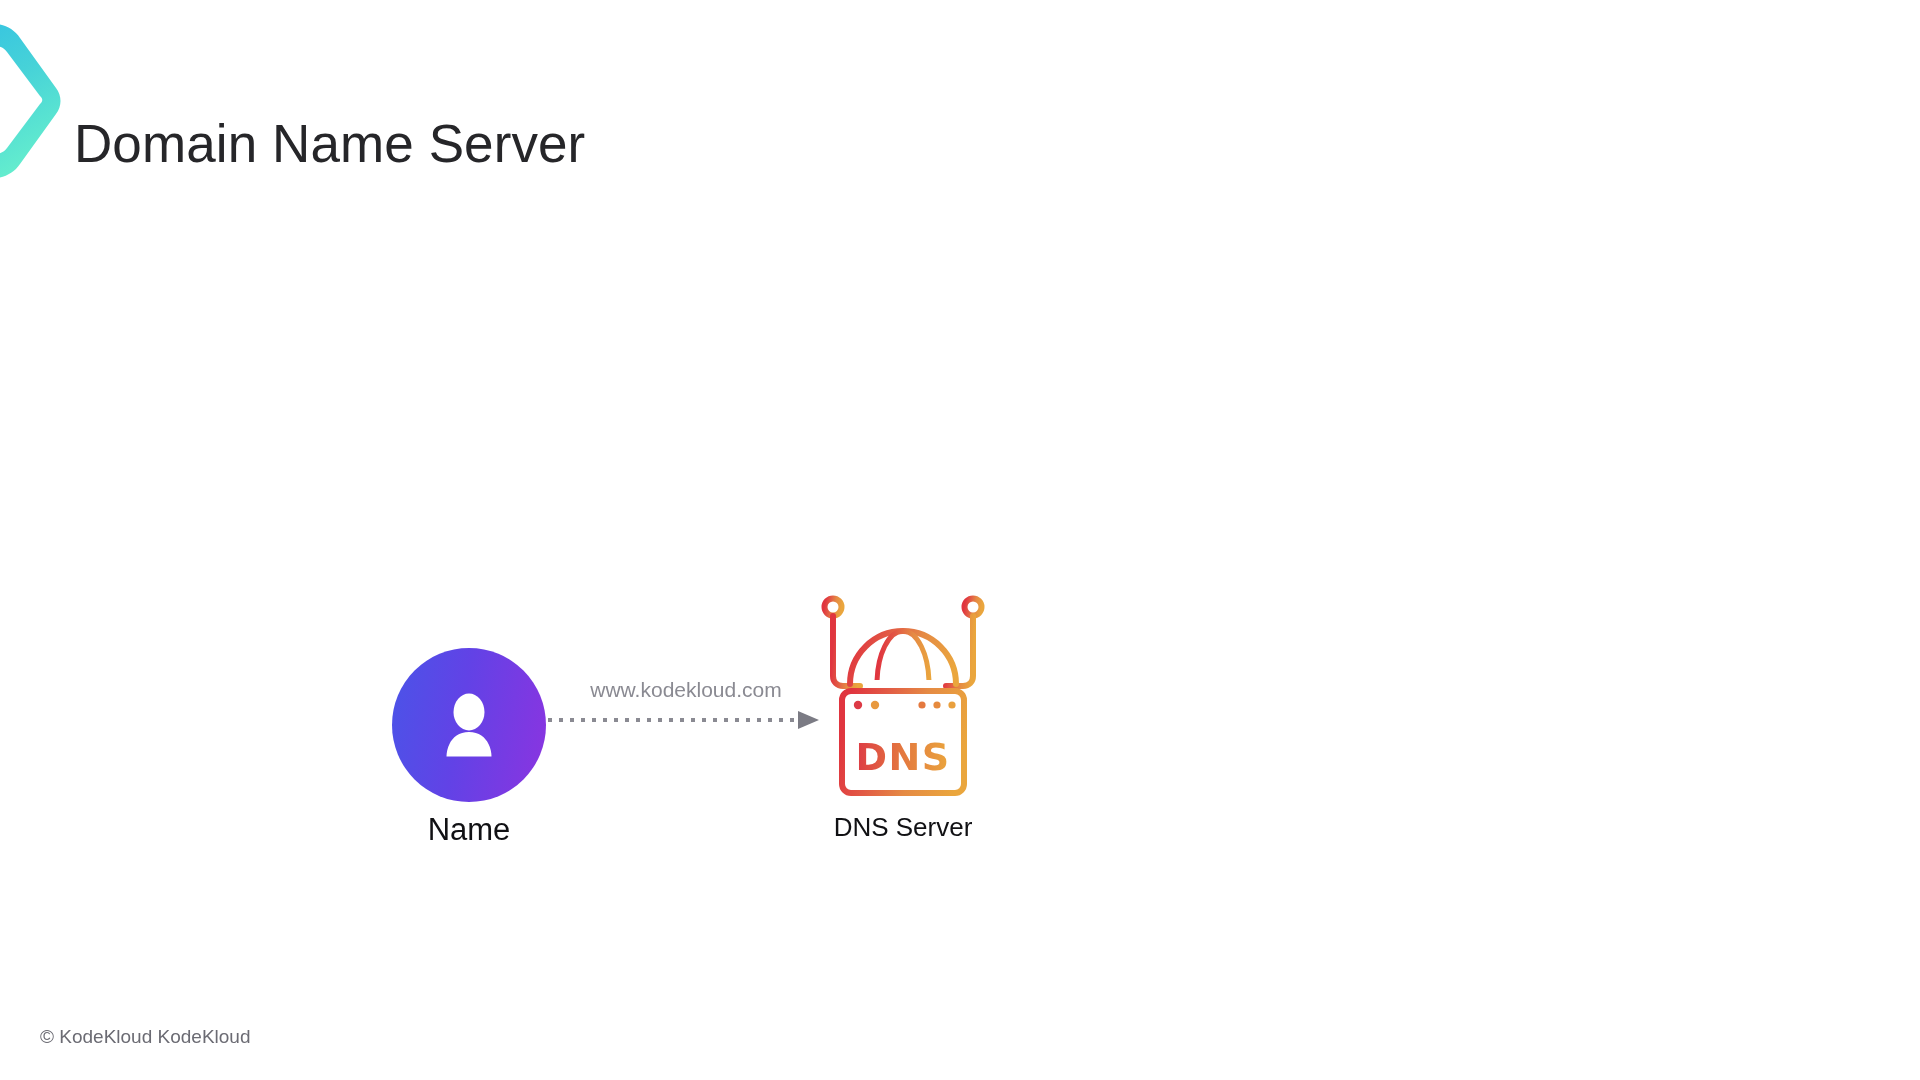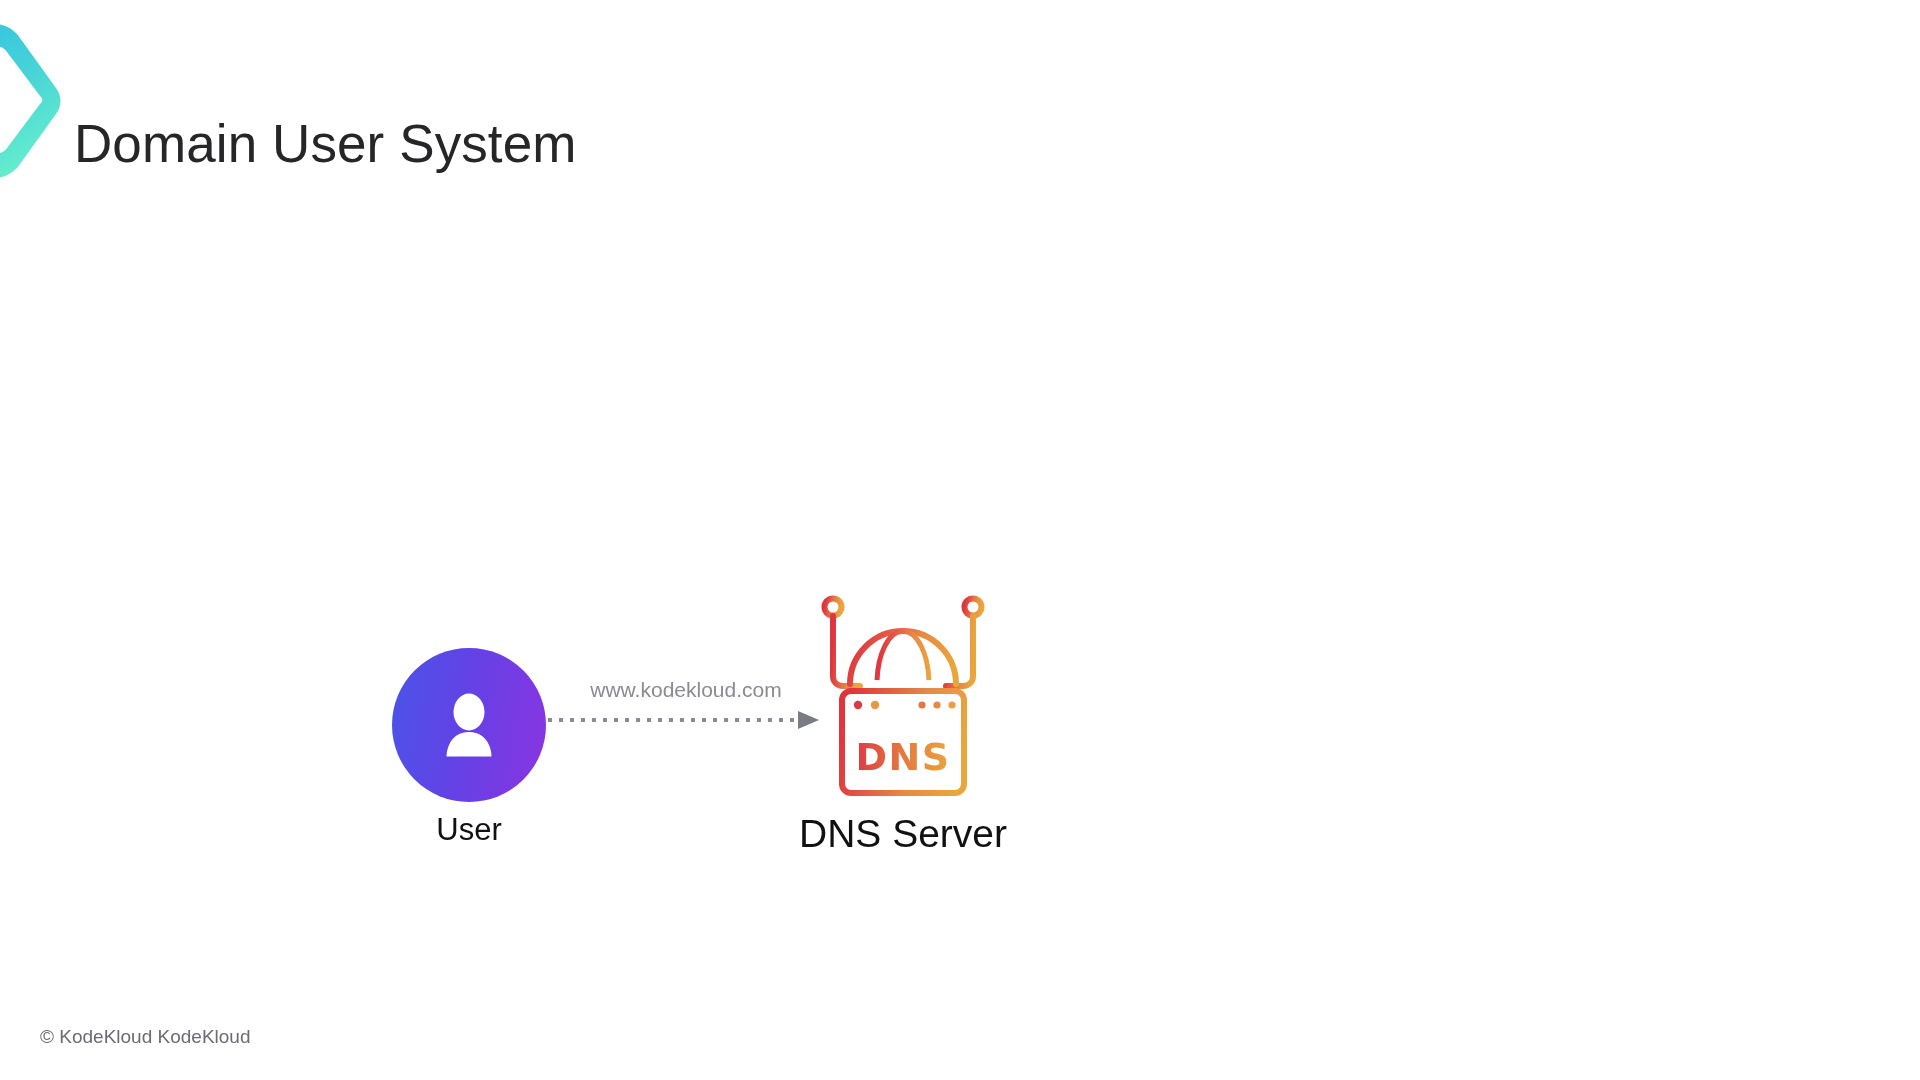--- a/index.html
+++ b/index.html
@@ -97,21 +97,21 @@
     width: 166px;
     height: 206px;
     text-decoration: underline;
   }
   #dns-label {
     position: absolute;
     left: 740px;
     top: 812px;
     width: 326px;
     text-align: center;
-    font-size: 39px;
+    font-size: 26px;
     font-weight: 400;
     color: #111114;
     white-space: nowrap;
   }
 
   
   #request-arrow {
     position: absolute;
     left: 546px;
     top: 706px;
@@ -168,21 +168,21 @@
                C 0 132 4 130 7 126
                L 40 82
                C 43 79 43 77 40 74
                L 7 30
                C 4 26 0 24 -6 24
                L -34 24
                Z" fill="url(#chevGrad)"></path>
     </svg>
   </div>
 
-  <h1 id="slide-title">Domain User System</h1>
+  <h1 id="slide-title">Domain Name Server</h1>
 
   <div id="diagram">
 
     <div id="user-node">
       <div id="user-avatar">
         <svg width="74" height="74" viewBox="0 0 74 74" xmlns="http://www.w3.org/2000/svg">
 
           <ellipse cx="37" cy="24" rx="15.5" ry="18.5" fill="#ffffff"></ellipse>
 
           <path d="M 37 44
@@ -191,21 +191,21 @@
                    L 59.5 68.5
                    C 59.5 64.5 58.5 60 56.5 56
                    C 53.5 49.5 47 44 37 44 Z" fill="#ffffff"></path>
 
           <path d="M 26.5 50.5 C 30 55.5 44 55.5 47.5 50.5
                    C 44.5 47 40.5 45.2 37 45.2
                    C 33.5 45.2 29.5 47 26.5 50.5 Z" fill="#6a46e4" opacity="0.0"></path>
         </svg>
       </div>
     </div>
-    <div id="user-label">User</div>
+    <div id="user-label">Name</div>
 
     <div id="request-url-label">www.kodekloud.com</div>
 
     <div id="request-arrow">
       <svg width="276" height="28" viewBox="0 0 276 28" xmlns="http://www.w3.org/2000/svg">
         <line x1="2" y1="14" x2="252" y2="14" stroke="#8a8a92" stroke-width="4" stroke-linecap="butt" stroke-dasharray="4 7"></line>
         <polygon points="252,5 273,14 252,23" fill="#7b7b84"></polygon>
       </svg>
     </div>
 

